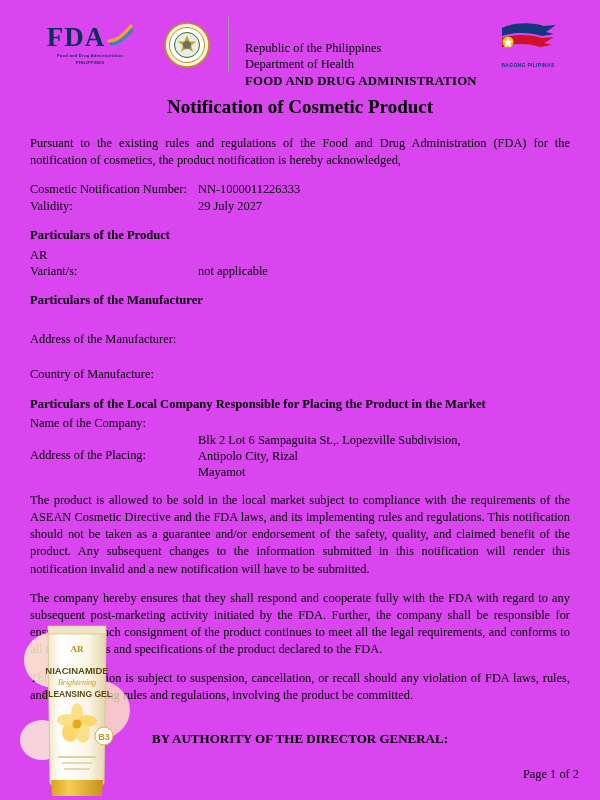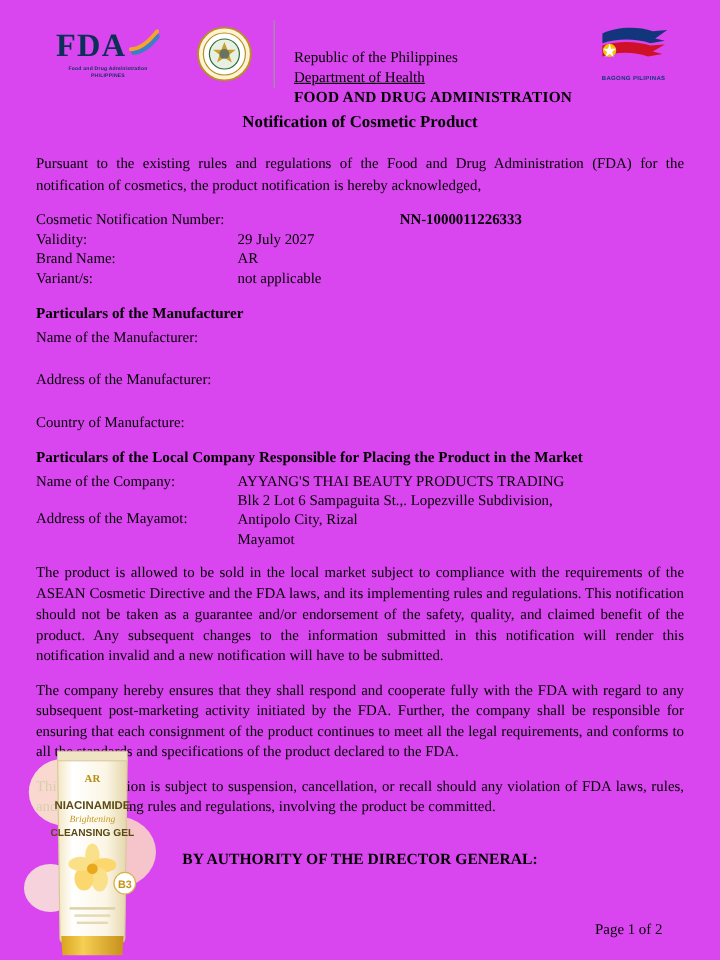--- a/index.html
+++ b/index.html
@@ -66,21 +66,21 @@
     width: 1px;
     background: #9a9a9a;
     height: 56px;
     margin: 0 16px 0 18px;
   }
   .agency {
     flex: 1;
     line-height: 1.3;
   }
   .agency .l1 { font-size: 12.5px; margin-top: 40px; }
-  .agency .l2 { font-size: 12.5px; text-decoration: underline; }
+  .agency .l2 { font-size: 12.5px; }
   .agency .l3 { font-size: 12.8px; font-weight: bold; letter-spacing: .2px; margin-top: 1px; }
   .ph-logo {
     width: 84px;
     display: flex;
     flex-direction: column;
     align-items: center;
   }
   .ph-sub {
     margin-top: 2px;
     font-family: "Liberation Sans", sans-serif;
@@ -92,53 +92,53 @@
 
   
   .body {
     padding: 0 30px;
     font-size: 12.4px;
     line-height: 1.32;
   }
   .doc-title {
     text-align: center;
     font-weight: bold;
-    font-size: 14px;
+    font-size: 19px;
     margin: 16px 0 16px 0;
   }
   p.para {
     margin: 0 0 12px 0;
     text-align: justify;
     line-height: 1.38;
   }
   .section-head {
     font-weight: bold;
     margin: 13px 0 3px 0;
     font-size: 12.6px;
   }
   .kv { display: flex; }
   .kv .k { width: 168px; flex: 0 0 168px; }
   .kv .v { flex: 1; }
-  .kv.bold .v { font-weight: bold; text-align: center; }
+  .kv.bold .v { font-weight: normal; }
   .blank-line { height: 19px; }
 
   .addr-block { display: flex; }
   .addr-block .k { width: 168px; flex: 0 0 168px; padding-top: 15px; }
   .addr-block .v { flex: 1; }
   .addr-block .v div { line-height: 1.3; }
 
   .authority {
     text-align: center;
     font-weight: bold;
     font-size: 13px;
     margin-top: 26px;
   }
   .page-num {
     position: absolute;
-    right: 48px;
+    right: 21px;
     bottom: 18px;
     font-size: 12.4px;
   }
 
   
   .product-img {
     position: absolute;
     left: 18px;
     bottom: 0px;
     width: 118px;
@@ -208,52 +208,50 @@
 
     <div class="kv bold">
       <div class="k">Cosmetic Notification Number:</div>
       <div class="v">NN-1000011226333</div>
     </div>
     <div class="kv">
       <div class="k">Validity:</div>
       <div class="v">29 July 2027</div>
     </div>
 
-    <div class="kv">
-      <div class="k">Brand Name:</div>
+    <div class="section-head">Particulars of the Product</div>
+    <div class="kv">
       <div class="v">AR</div>
     </div>
     <div class="kv">
       <div class="k">Variant/s:</div>
       <div class="v">not applicable</div>
     </div>
 
     <div class="section-head">Particulars of the Manufacturer</div>
     <div class="kv">
-      <div class="k">Name of the Manufacturer:</div>
       <div class="v"></div>
     </div>
     <div class="blank-line"></div>
     <div class="kv">
       <div class="k">Address of the Manufacturer:</div>
       <div class="v"></div>
     </div>
     <div class="blank-line"></div>
     <div class="kv">
       <div class="k">Country of Manufacture:</div>
       <div class="v"></div>
     </div>
 
     <div class="section-head">Particulars of the Local Company Responsible for Placing the Product in the Market</div>
     <div class="kv">
       <div class="k">Name of the Company:</div>
-      <div class="v">AYYANG'S THAI BEAUTY PRODUCTS TRADING</div>
     </div>
     <div class="addr-block">
-      <div class="k">Address of the Mayamot:</div>
+      <div class="k">Address of the Placing:</div>
       <div class="v">
         <div>Blk 2 Lot 6 Sampaguita St.,. Lopezville Subdivision,</div>
         <div>Antipolo City, Rizal</div>
         <div>Mayamot</div>
       </div>
     </div>
 
     <div style="height:12px"></div>
 
     <p class="para">The product is allowed to be sold in the local market subject to compliance with the requirements of the ASEAN Cosmetic Directive and the FDA laws, and its implementing rules and regulations. This notification should not be taken as a guarantee and/or endorsement of the safety, quality, and claimed benefit of the product. Any subsequent changes to the information submitted in this notification will render this notification invalid and a new notification will have to be submitted.</p>

